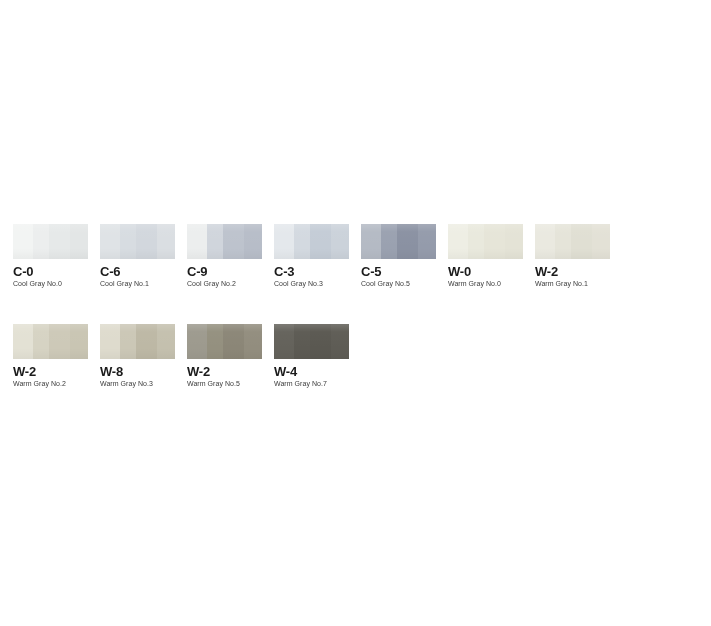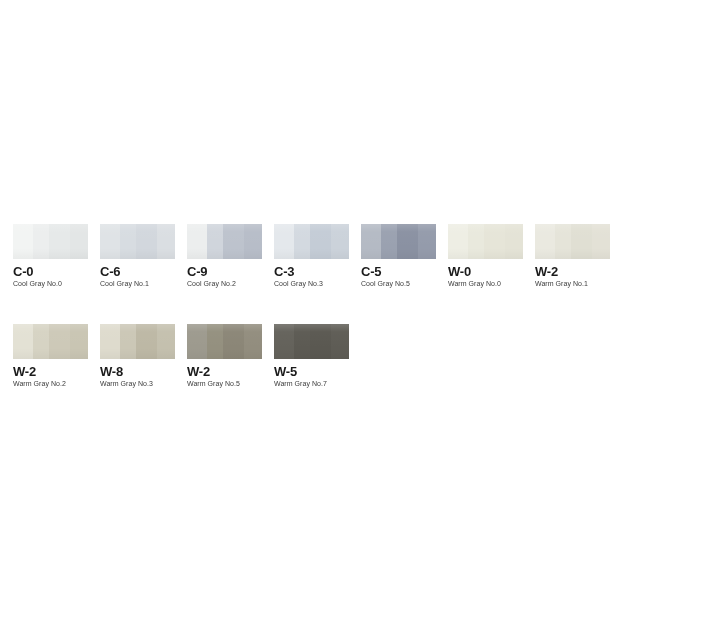--- a/index.html
+++ b/index.html
@@ -205,17 +205,17 @@
         <div class="swatch-desc">Warm Gray No.5</div>
       </div>
       <div class="swatch-cell">
         <div class="swatch-chip">
           <div class="band b1" title="#64625b" style="background: rgb(100, 98, 91);"></div>
           <div class="band b2" title="#5c5a53" style="background: rgb(92, 90, 83);"></div>
           <div class="band b3" title="#5a5851" style="background: rgb(90, 88, 81);"></div>
           <div class="band b4" title="#5e5c55" style="background: rgb(94, 92, 85);"></div>
           <div class="sheen"></div>
         </div>
-        <div class="swatch-code">W-5</div>
+        <div class="swatch-code">W-4</div>
         <div class="swatch-desc">Warm Gray No.7</div>
       </div>
     </div>
 </div>
 
 </body></html>

